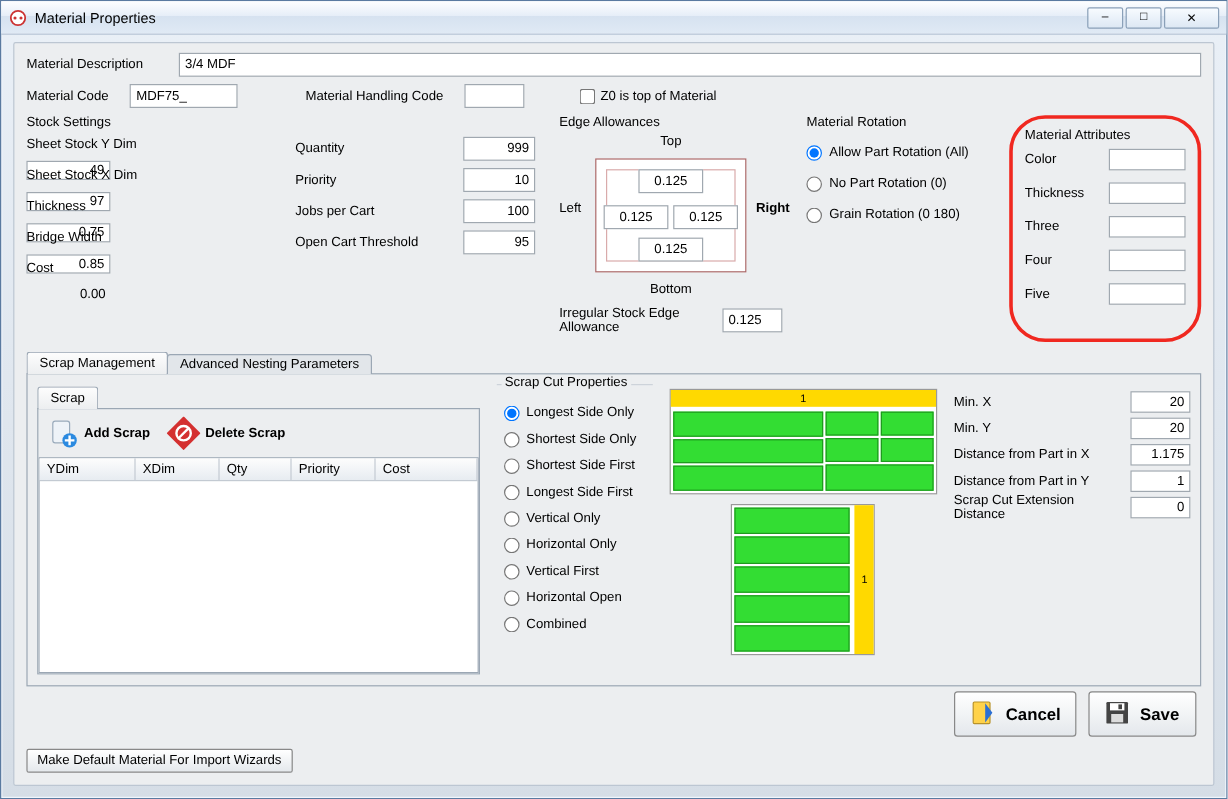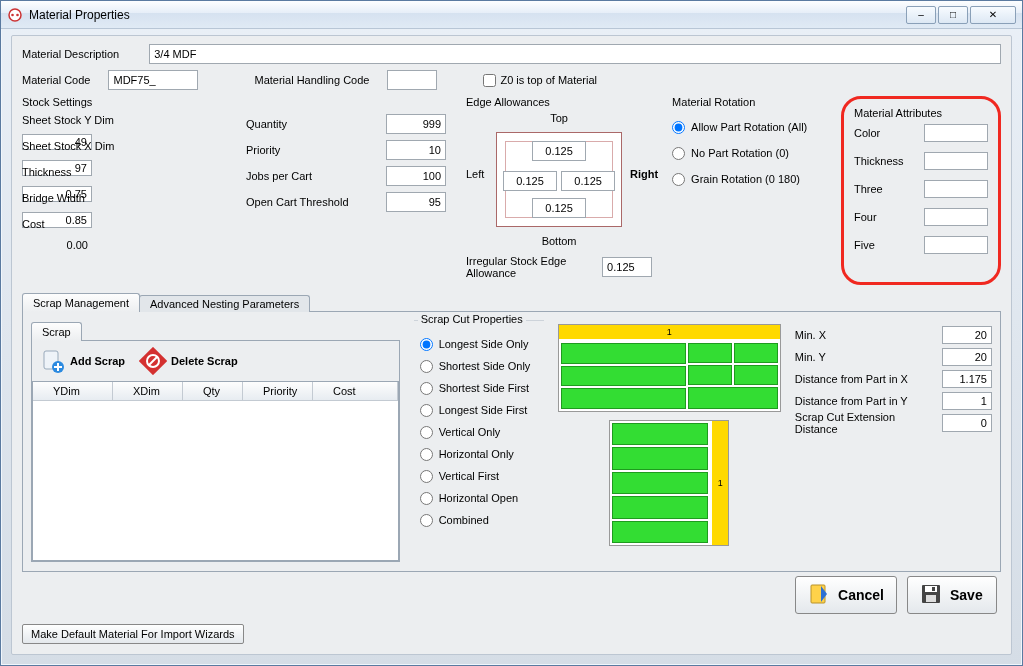--- a/index.html
+++ b/index.html
@@ -93,21 +93,21 @@
   text-align:center;
   font-size: 11px;
 }
 
 .rotation, .attributes { width: 160px; }
 .radio-line { display:flex; align-items:center; gap:6px; height: 22px; }
 .radio-line input { width:13px; height:13px; }
 
 .attributes-box {
   border: 3px solid #f02820;
-  border-radius: 20px;
+  border-radius: 30px;
   padding: 8px 10px;
   width: 170px;
 }
 .attr-pair { display:flex; align-items:center; justify-content:space-between; gap:6px; height: 28px; }
 .attr-pair input { width: 64px; height:18px; }
 
 .tabs {
   margin-top: 8px;
   position: relative;
 }
@@ -140,21 +140,21 @@
   border: 1px solid #9ba7b4;
   background: #fff;
   height: 180px;
 }
 .scrap-grid-header {
   display:flex;
   border-bottom: 1px solid #c3cad2;
   background: linear-gradient(#fdfdfd,#e7ecf1);
 }
 .scrap-grid-header div {
-  padding: 3px 20px;
+  padding: 3px 6px;
   border-right: 1px solid #c3cad2;
   font-size: 11px;
 }
 
 .add-del-scrap { display:flex; align-items:center; gap: 4px; padding: 6px; }
 .icon-circle { width:28px; height:28px; display:flex; align-items:center; justify-content:center; }
 
 .scrap-props { width: 150px; border: 1px solid #cdd3da; padding: 6px; border-left:none; border-right:none; border-bottom:none; position: relative; }
 .scrap-props .legend { position:absolute; top:-8px; left: 4px; background:#eceef0; padding: 0 3px; }
 

